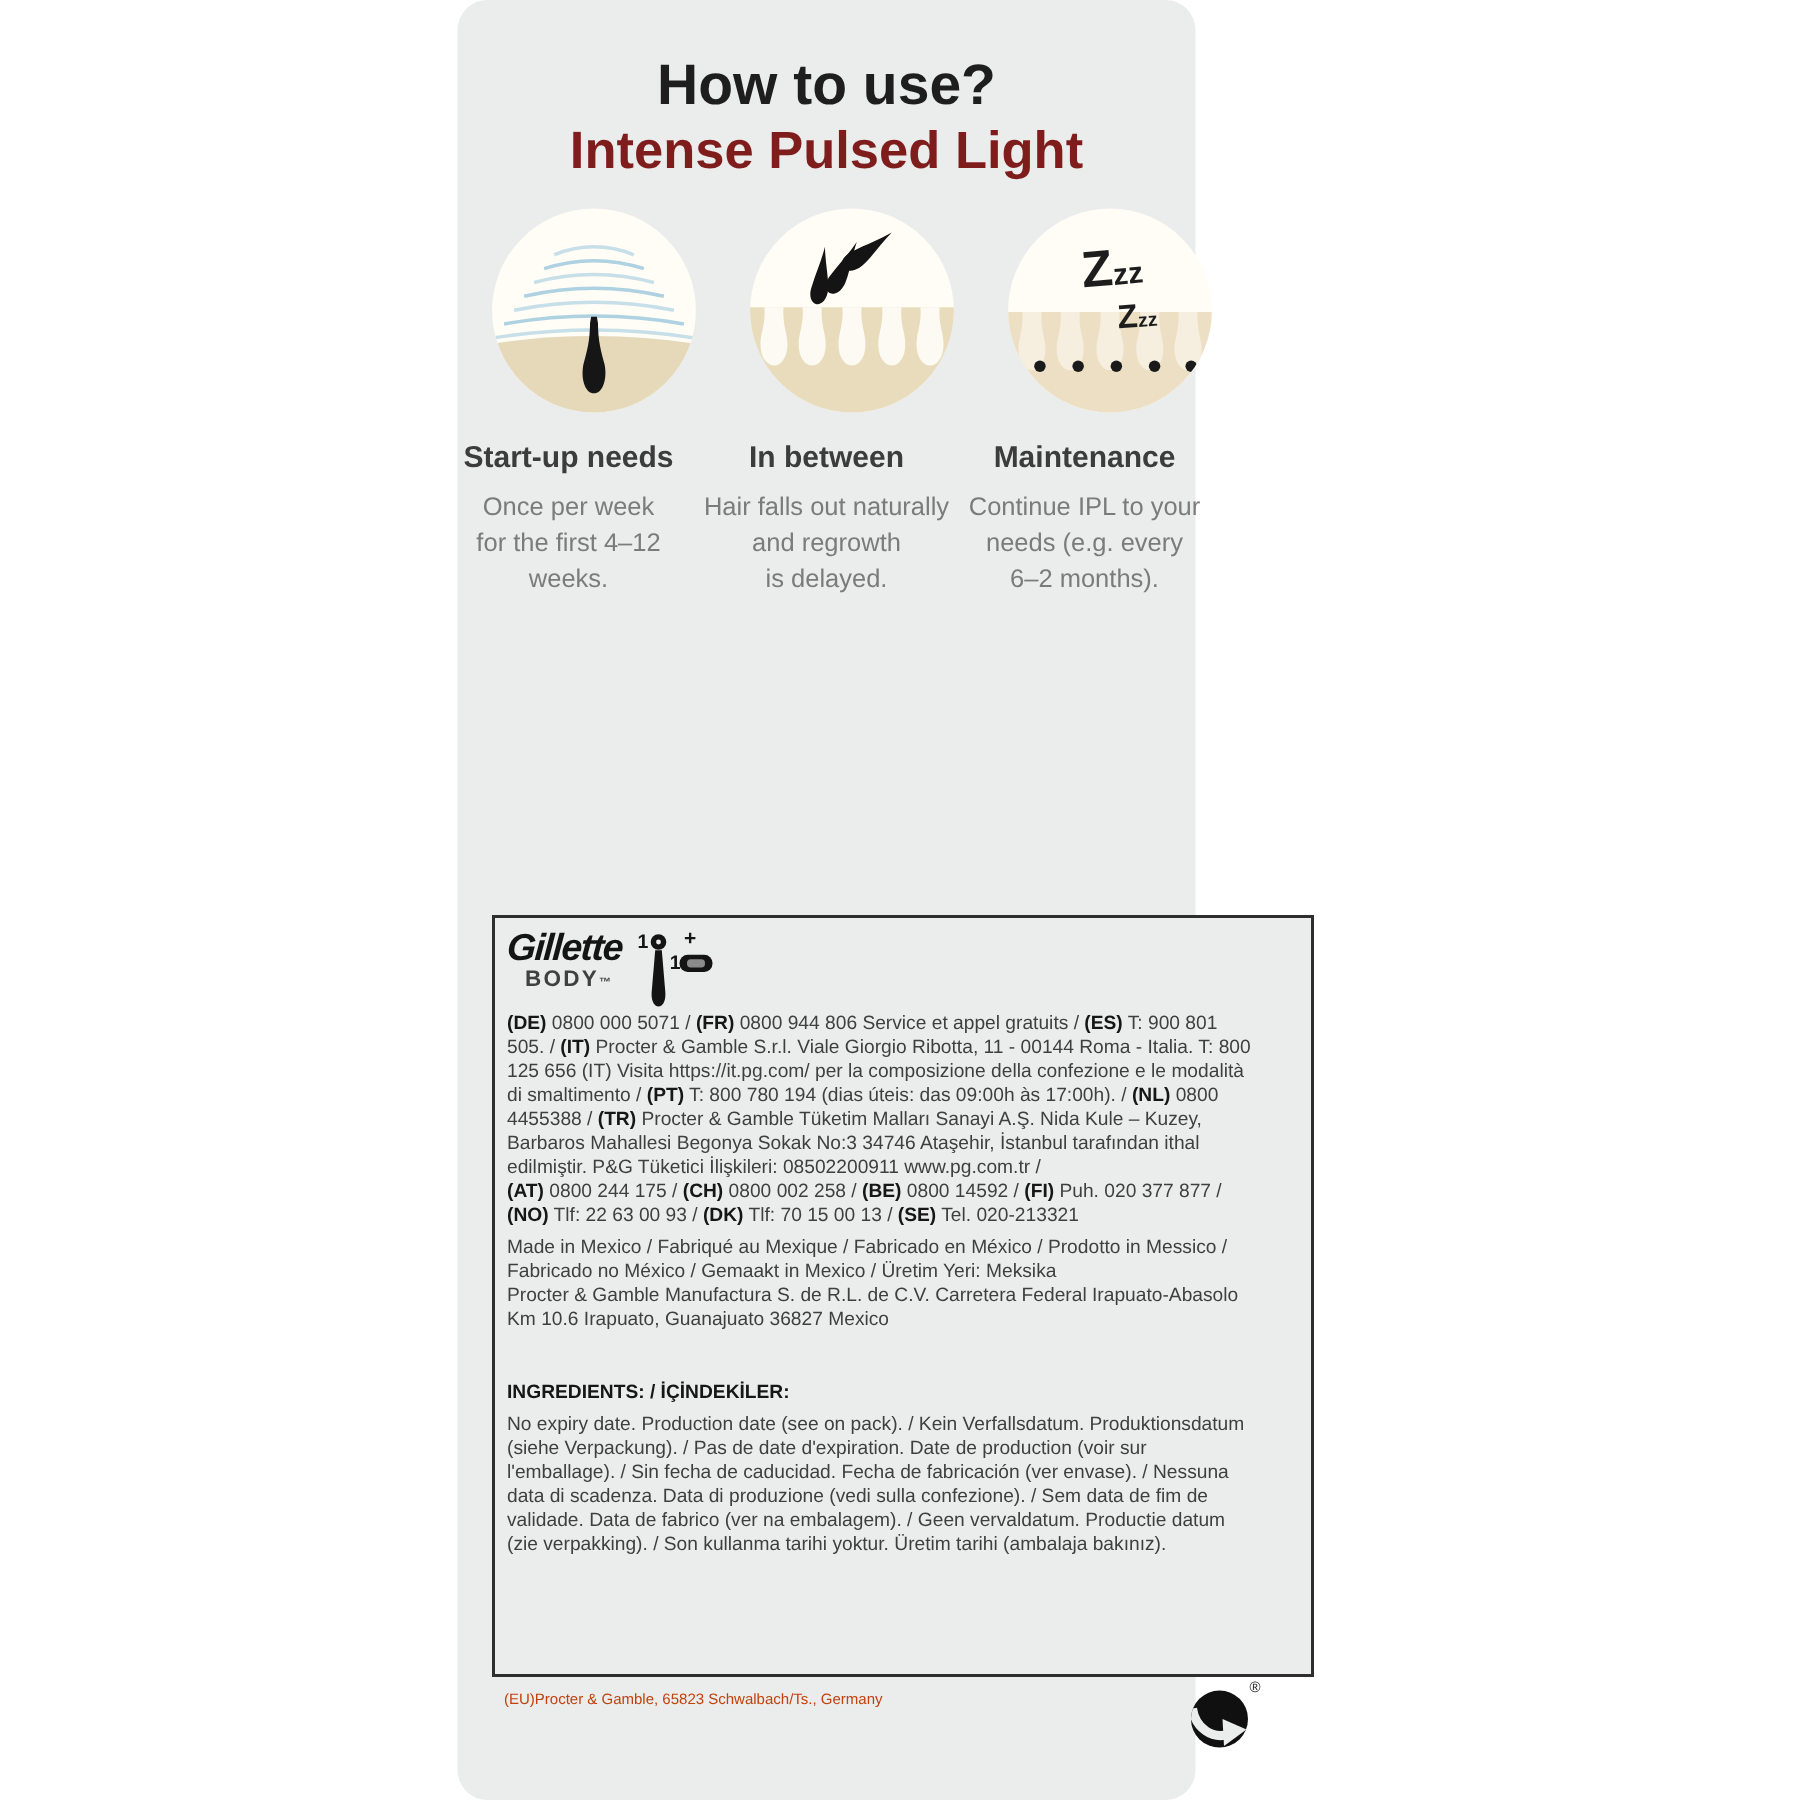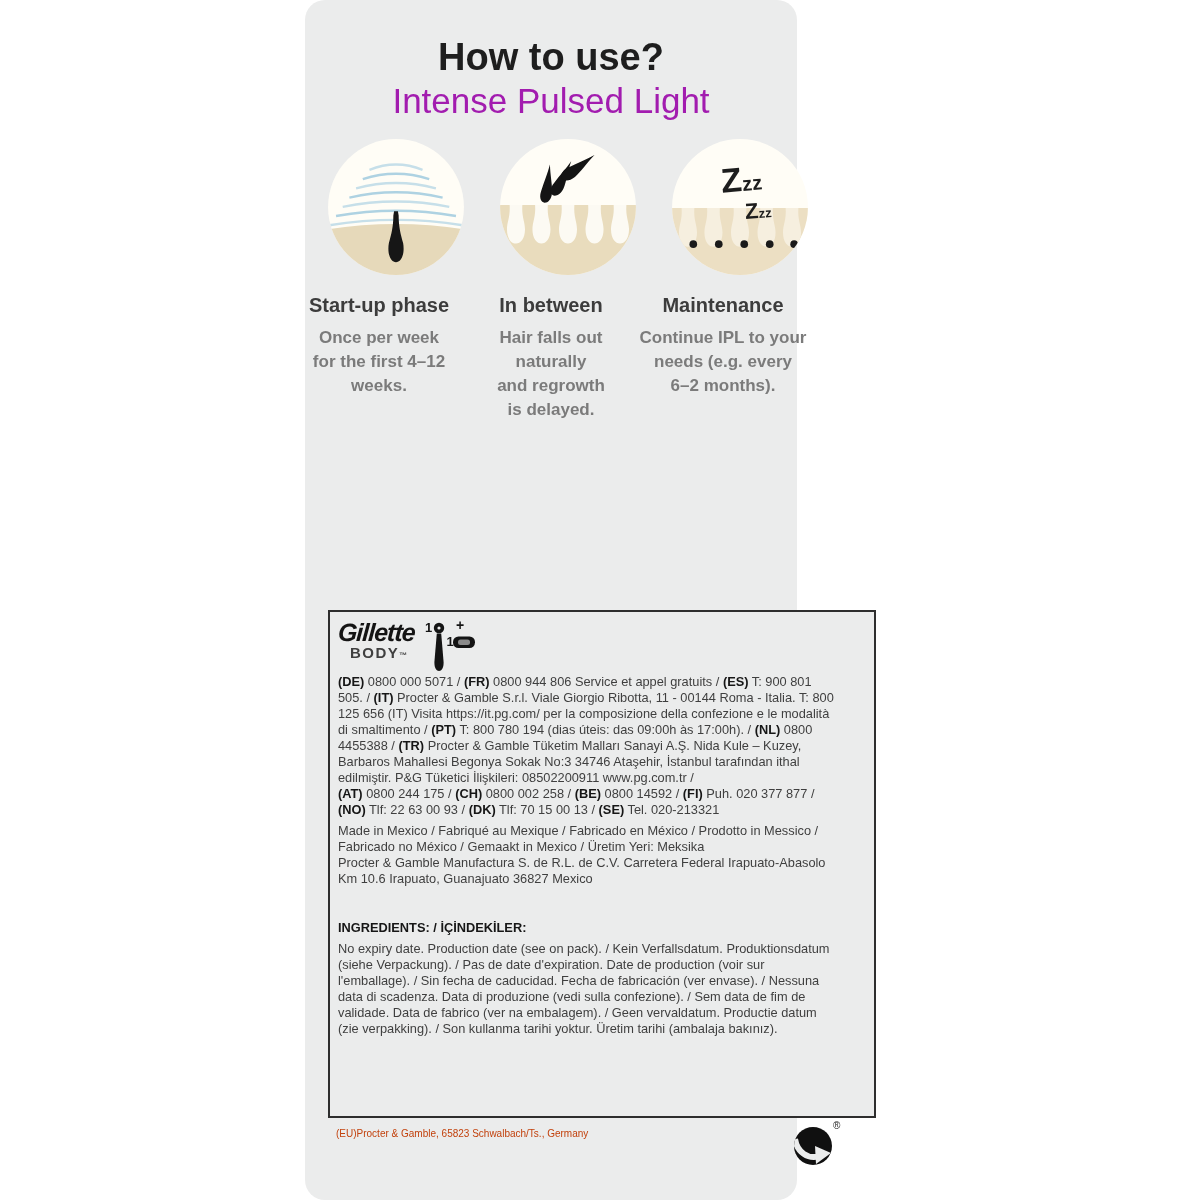--- a/index.html
+++ b/index.html
@@ -1,26 +1,26 @@
 <!DOCTYPE html>
 <html><head>
 <meta charset="utf-8">
 <style>
   html,body{margin:0;padding:0;}
   body{width:1200px;height:1200px;background:#ffffff;position:relative;
        font-family:"Liberation Sans","DejaVu Sans",sans-serif;color:#1e1e1e;}
   .panel{position:absolute;left:305px;top:0;width:492px;height:1200px;background:#ebecec;border-radius:20px;}
   .title-block{position:absolute;top:34px;left:0;width:100%;text-align:center;}
   .title{font-size:38px;font-weight:700;line-height:46px;color:#1e1e1e;}
-  .subtitle{font-size:35px;font-weight:400;line-height:42px;color:#a21caf;}
+  .subtitle{font-size:35px;font-weight:700;line-height:42px;color:#7f1d1d;}
   .phases{position:absolute;top:138px;left:0;width:100%;display:flex;justify-content:center;}
   .phase{width:186px;text-align:center;}
   .circle-wrap{position:relative;width:138px;height:138px;margin-left:34px;}
   .phase-name{margin-top:18px;font-size:20px;font-weight:700;color:#3c3c3c;}
-  .phase-desc{margin-top:9px;font-size:17px;line-height:24px;color:#7b7b7b;white-space:pre-line;font-weight:bold;}
+  .phase-desc{margin-top:9px;font-size:17px;line-height:24px;color:#7b7b7b;white-space:pre-line;}
   .zzz{position:absolute;font-weight:800;color:#1d1d1d;line-height:1;}
   .zzz-lg{left:50px;top:24px;font-size:20px;transform:rotate(-5deg);}
   .zzz-lg::first-letter{font-size:34px;}
   .zzz-sm{left:74px;top:62px;font-size:13px;transform:rotate(-4deg);}
   .zzz-sm::first-letter{font-size:22px;}
   .info-box{position:absolute;left:23px;top:610px;width:548px;height:508px;
             border:2px solid #2e2e2e;box-sizing:border-box;padding:6px 10px 4px 8px;
             overflow:hidden;background:#ebecec;}
   .logo-row{height:56px;position:relative;}
   .gillette{font-size:25px;font-weight:700;font-style:italic;letter-spacing:-1px;
@@ -68,21 +68,21 @@
               <path d="M27.4,47.4 Q65,37.4 102.6,47.4" stroke="#c6dfe9"></path>
               <path d="M21.1,56.1 Q65,46.1 108.9,56.1"></path>
               <path d="M14.8,64.8 Q65,54.8 115.2,64.8" stroke="#c6dfe9"></path>
               <path d="M8.5,73.5 Q65,63.5 121.5,73.5"></path>
               <path d="M2.2,82.2 Q65,72.2 127.8,82.2" stroke="#c6dfe9"></path>
             </g>
             <path d="M63.2,69 L66.8,69 L67.5,73 C67.5,84 69.5,91 71.7,99 C73.5,109 70,117 65,117 C60,117 56.5,109 58.3,99 C60.5,91 62.5,84 62.5,73 Z" fill="#161616"></path>
           </g>
         </svg>
       </div>
-      <div class="phase-name">Start-up phase</div>
+      <div class="phase-name">Start-up needs</div>
       <div class="phase-desc">Once per week
 for the first 4–12
 weeks.</div>
     </div>
 
     <div class="phase">
       <div class="circle-wrap">
         <svg width="138" height="138" viewBox="0 0 130 130">
           <defs>
               <clipPath id="cp2">

